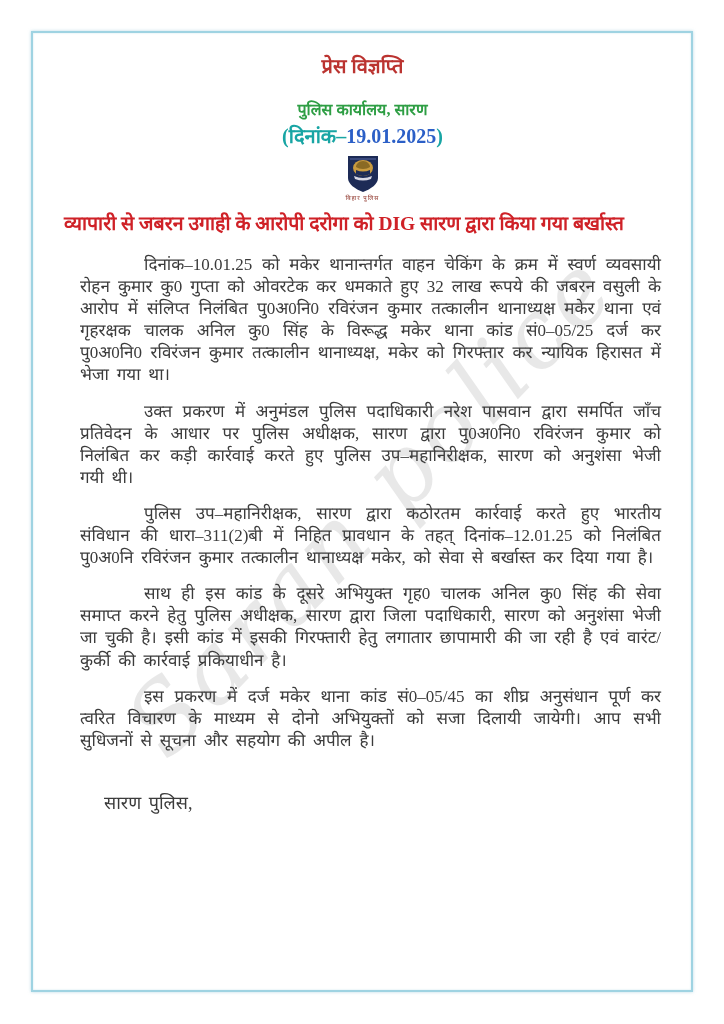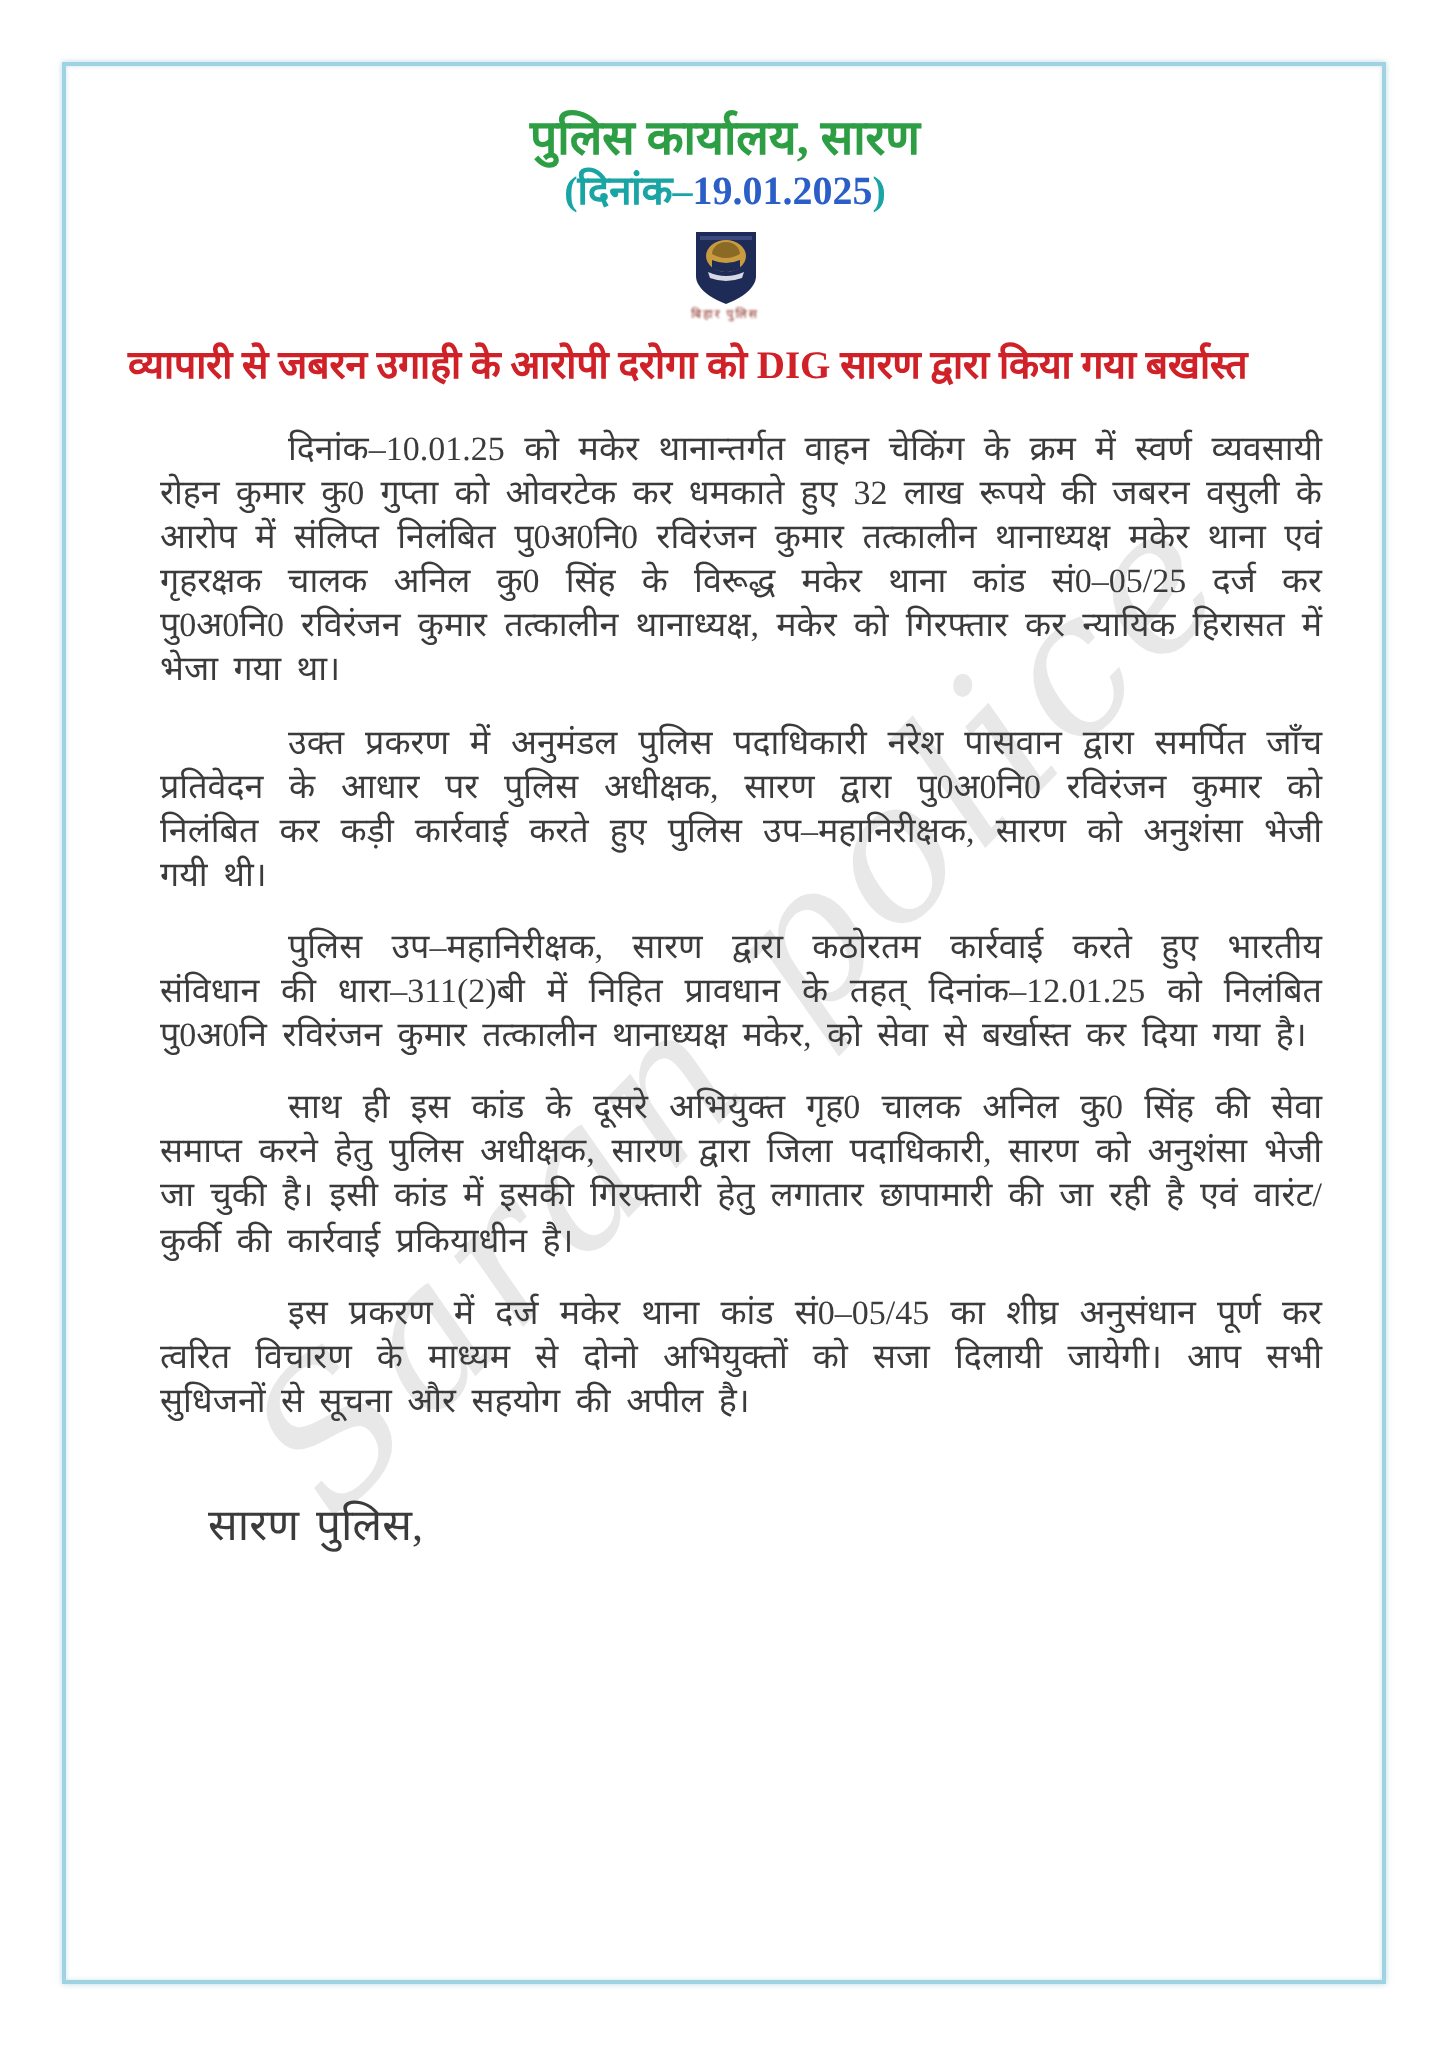--- a/index.html
+++ b/index.html
@@ -18,54 +18,55 @@
     position:absolute;left:-50px;top:450px;width:840px;
     transform:rotate(-46deg);
     font-family:"DejaVu Serif","Liberation Serif",serif;
     font-style:italic;font-size:95px;letter-spacing:4px;
     color:rgba(110,110,110,0.16);
     text-align:center;white-space:nowrap;pointer-events:none;
   }
   .content{position:absolute;left:64px;top:54px;width:597px;}
   .hdr{text-align:center;font-weight:bold;}
   .hdr1{font-size:20px;line-height:25px;color:#bb3330;}
-  .hdr2{font-size:24px;line-height:28px;color:#2e9e44;font-weight:600;margin-top:2px;}
+  .hdr2{font-size:16px;line-height:28px;color:#2e9e44;font-weight:600;margin-top:17px;}
   .hdr3{font-size:20px;line-height:24px;color:#18a5a4;}
   .hdr3 .date-num{color:#2b5fc7;}
   .logo-wrap{margin-top:7px;text-align:center;line-height:0;}
   .logo-caption{
     font-size:6px;line-height:8px;color:#8a2d22;letter-spacing:1px;
     filter:blur(.4px);margin-top:1px;
   }
   .headline{
     margin-top:9px;text-align:left;font-weight:bold;
     font-size:19.5px;line-height:26px;color:#cf2127;
   }
   .body-text p{
     margin:0 0 14px 16px;
     font-size:17px;line-height:22.1px;
     text-align:justify;text-indent:64px;
     word-spacing:3.5px;color:#3b3b3b;
   }
   .body-text{margin-top:17px;}
-  .closing{margin-top:39px;font-size:22px;line-height:24px;color:#3b3b3b;word-spacing:3px;}
+  .closing{margin-top:39px;font-size:18px;line-height:24px;color:#3b3b3b;word-spacing:3px;}
   .closing-l1{padding-left:40px;}
   .closing-l2{padding-left:2px;}
 </style>
 </head>
 <body>
 
 <div>
 
   <div class="border-frame"></div>
 
   <div class="watermark">Saran police</div>
 
   <div class="content">
 
+    <div class="hdr hdr1">प्रेस विज्ञप्ति</div>
 
     <div class="hdr hdr2">पुलिस कार्यालय, सारण</div>
 
     <div class="hdr hdr3"><span>(दिनांक–</span><span class="date-num">19.01.2025</span><span>)</span></div>
 
     <div class="logo-wrap">
       <svg width="34" height="38" viewBox="0 0 34 38">
         <path d="M2 1 h30 v22 c0 6 -7 11 -15 14 c-8 -3 -15 -8 -15 -14 z" fill="#1d2b56"></path>
         <path d="M4 3 h26 v2 h-26 z" fill="#3a4a7e"></path>
         <ellipse cx="17" cy="13" rx="10" ry="8" fill="#c99b3f"></ellipse>

